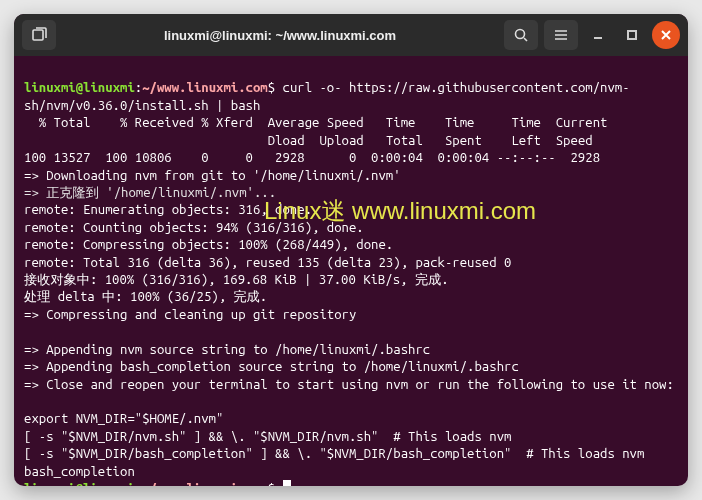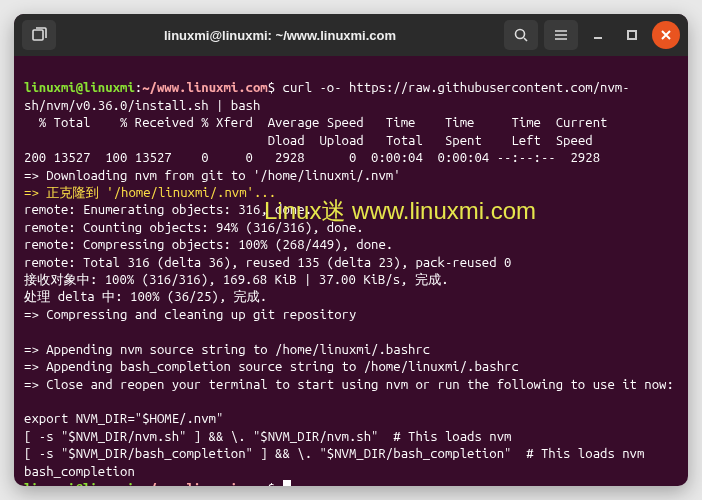--- a/index.html
+++ b/index.html
@@ -64,21 +64,21 @@
     color: #fff;
     white-space: pre-wrap;
     position: relative;
   }
   .p-user { color: #8ae234; font-weight: bold; }
   .p-host { color: #8ae234; font-weight: bold; }
   .p-colon { color: #fff; }
   .p-path { color: #fca5a5; font-weight: bold; }
   .p-dollar { color: #fff; }
   .cmd { color: #fff; }
-  .green { color: #fde047; }
+  .green { color: #e5e5e5; }
   .cursor {
     display: inline-block;
     width: 8px; height: 15px;
     background: #fff;
     vertical-align: text-bottom;
   }
   .watermark {
     position: absolute;
     top: 139px;
     left: 250px;
@@ -129,21 +129,21 @@
             <path d="M2 2l8 8M10 2l-8 8"></path>
           </svg>
       </div>
     </div>
   </div>
 
   <div class="terminal">
 <span class="p-user">linuxmi</span><span class="p-host">@</span><span class="p-host">linuxmi</span><span class="p-colon">:</span><span class="p-path">~/www.linuxmi.com</span><span class="p-dollar">$</span> <span class="cmd">curl -o- https://raw.githubusercontent.com/nvm-sh/nvm/v0.36.0/install.sh | bash</span>
 <span>  % Total    % Received % Xferd  Average Speed   Time    Time     Time  Current</span>
 <span>                                 Dload  Upload   Total   Spent    Left  Speed</span>
-<span>200 13527  100 13527    0     0   2928      0  0:00:04  0:00:04 --:--:--  2928</span>
+<span>100 13527  100 10806    0     0   2928      0  0:00:04  0:00:04 --:--:--  2928</span>
 <span>=&gt; Downloading nvm from git to '/home/linuxmi/.nvm'</span>
 <span class="green">=&gt; 正克隆到 '/home/linuxmi/.nvm'...</span>
 <span>remote: Enumerating objects: 316, done.</span>
 <span>remote: Counting objects: 94% (316/316), done.</span>
 <span>remote: Compressing objects: 100% (268/449), done.</span>
 <span>remote: Total 316 (delta 36), reused 135 (delta 23), pack-reused 0</span>
 <span>接收对象中: 100% (316/316), 169.68 KiB | 37.00 KiB/s, 完成.</span>
 <span>处理 delta 中: 100% (36/25), 完成.</span>
 <span>=&gt; Compressing and cleaning up git repository</span>
 <span></span>

